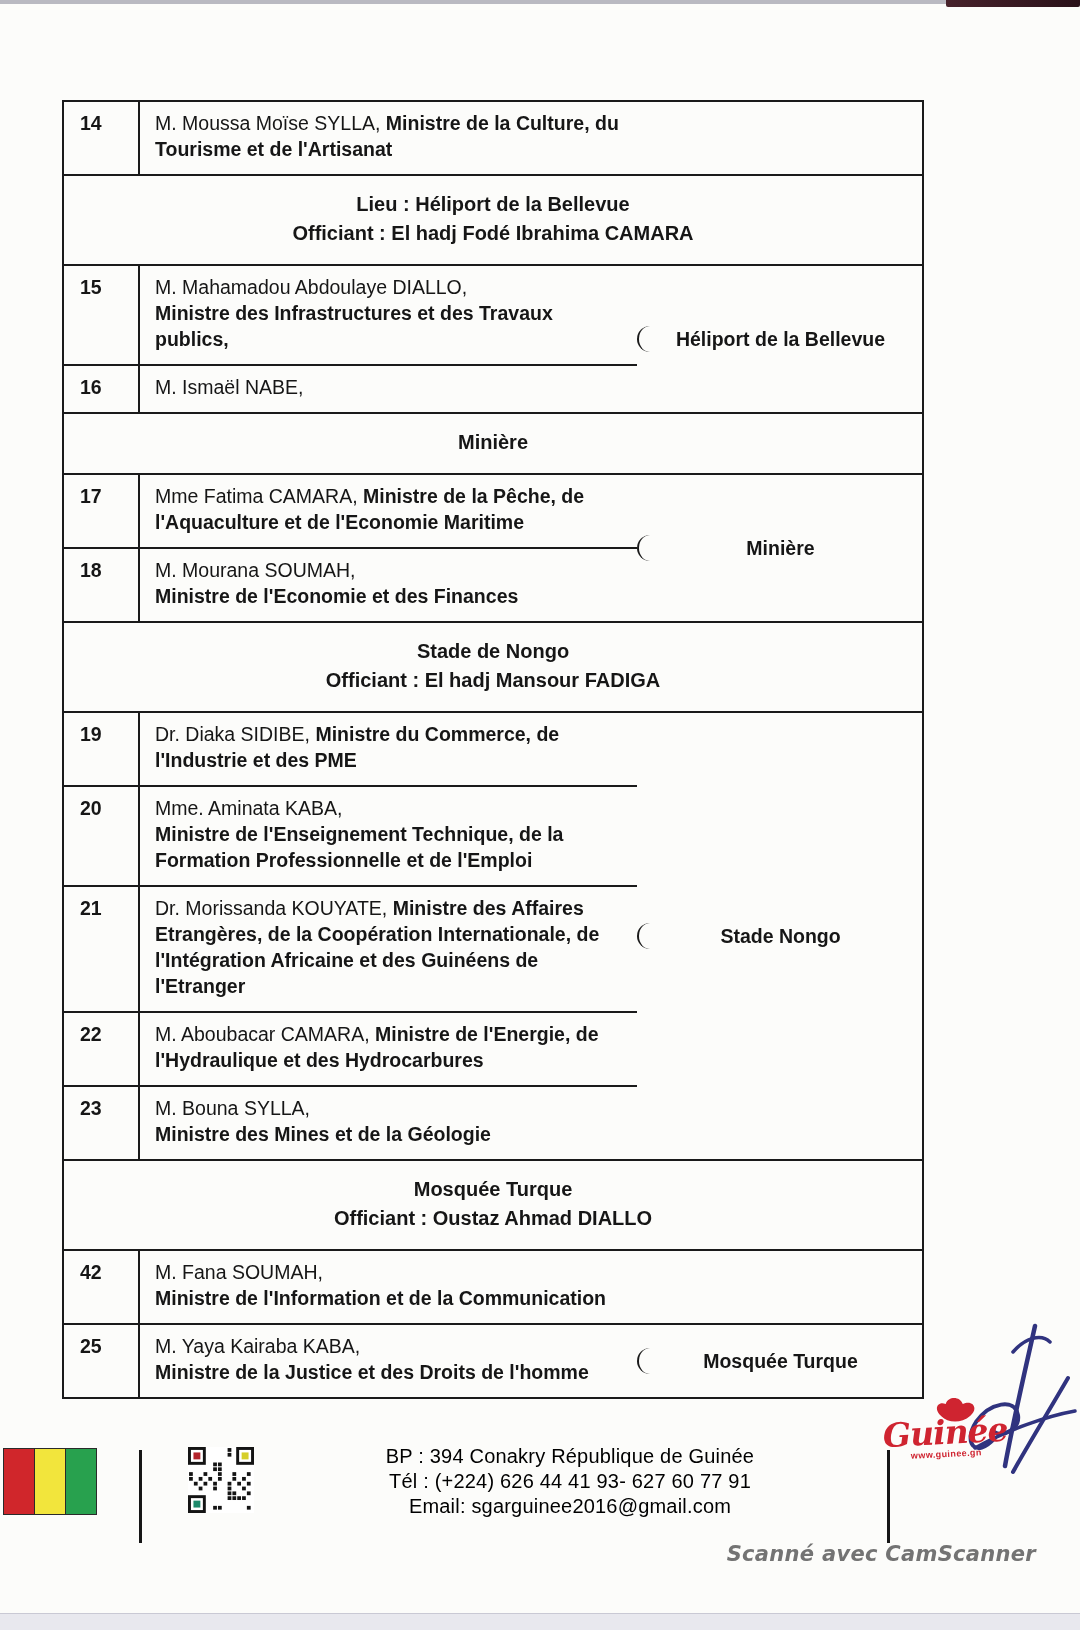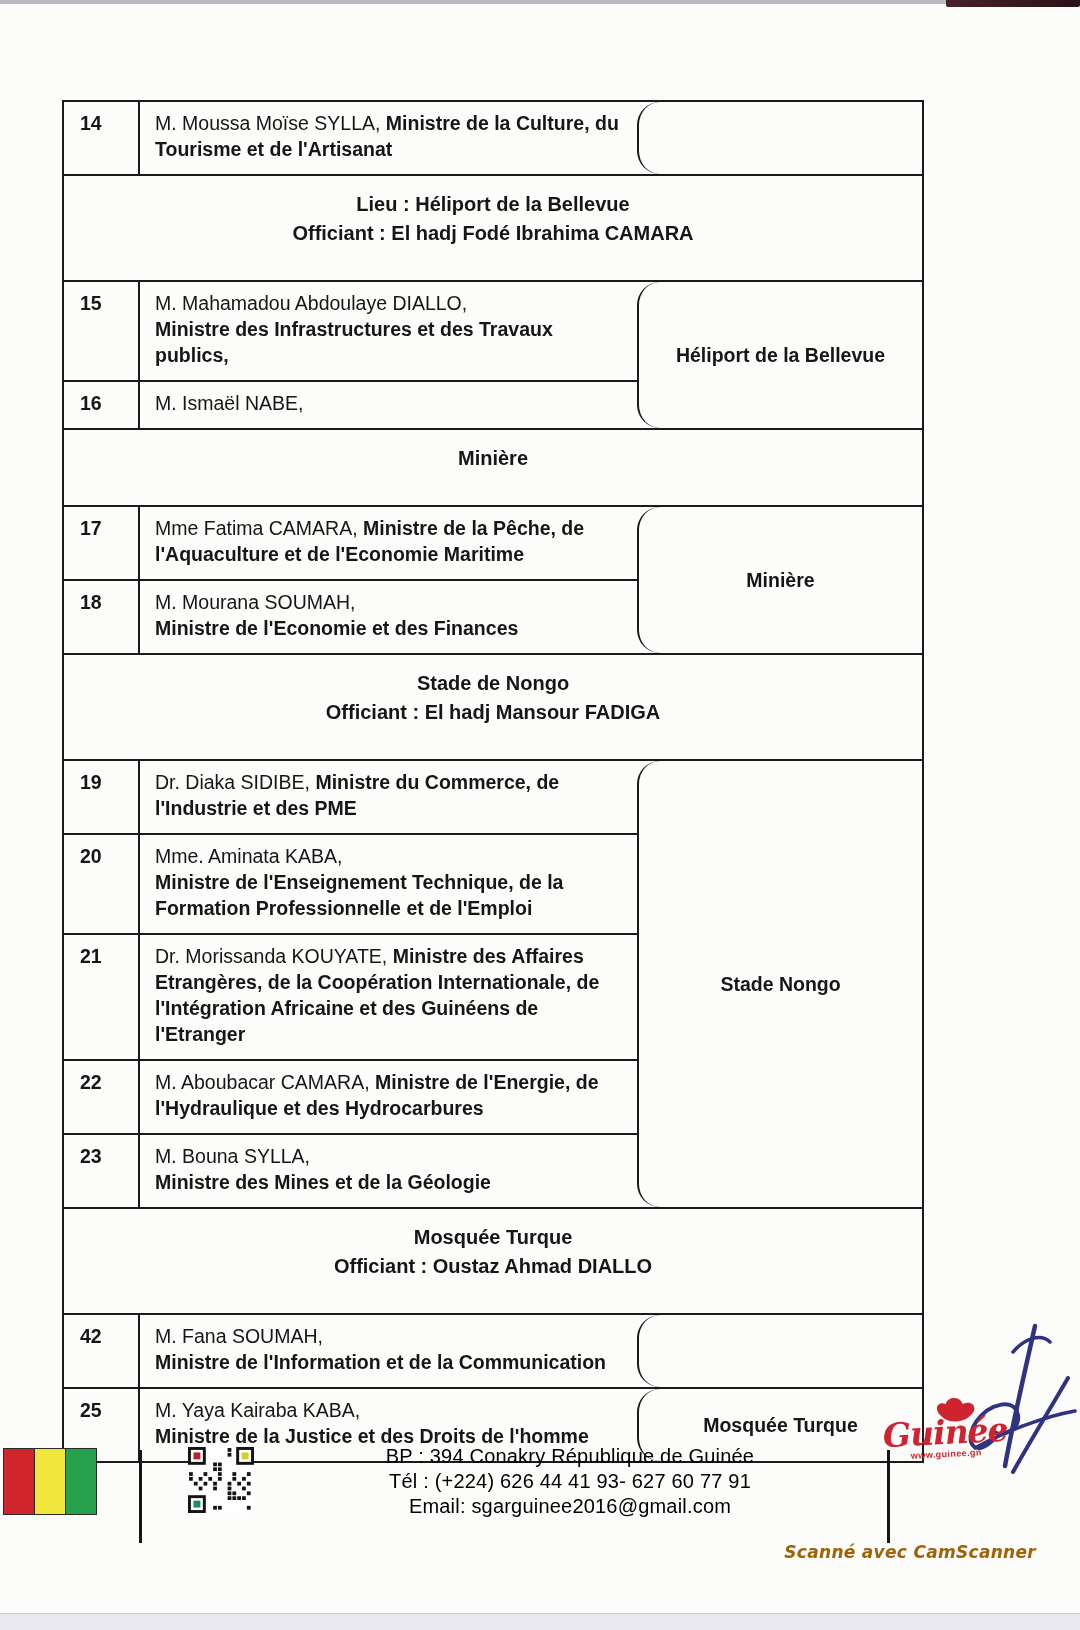--- a/index.html
+++ b/index.html
@@ -14,36 +14,36 @@
   .top-strip-dark{position:absolute;left:946px;top:0;width:134px;height:7px;
     background:linear-gradient(90deg,#47222b,#2a1119);border-radius:0 0 2px 2px;}
   .bottom-strip{position:absolute;left:0;top:1613px;width:1080px;height:17px;
     background:#e8e8ee;border-top:1px solid #c9c9d4;}
 
   
   .table{
     position:absolute;left:62px;top:100px;width:858px;
     border:2.5px solid #1a1a1a;font-size:19.5px;line-height:26px;
   }
-  .section{display:flex;border-top:2.5px solid #1a1a1a;}
+  .section{display:flex;border-top:2.5px solid #1a1a1a;align-items:center;}
   .table > :first-child{border-top:none;}
   .rows-col{flex:1;display:flex;flex-direction:column;min-width:0;}
   .row{display:flex;border-top:2.5px solid #1a1a1a;flex:1;}
   .rows-col .row:first-child{border-top:none;}
   .num-cell{width:52px;padding:8px 6px 12px 16px;font-weight:700;
     border-right:2.5px solid #1a1a1a;flex-shrink:0;}
   .name-cell{flex:1;padding:8px 14px 12px 15px;}
   .name-cell .title{font-weight:700;}
   .name-cell .block{display:block;}
   .loc-cell{width:255px;flex-shrink:0;border-left:2.5px solid #1a1a1a;
     display:flex;align-items:center;justify-content:center;
     font-weight:700;text-align:center;padding:0 14px;border-radius:23px;}
   .section-header{
     border-top:2.5px solid #1a1a1a;text-align:center;font-weight:700;
-    padding:14px 10px 32px;font-size:20px;line-height:29px;
+    padding:14px 10px 16px;font-size:20px;line-height:29px;
   }
 
   
   .flag{position:absolute;left:3px;top:1448px;display:flex;}
   .flag span{width:30px;height:65px;border:1px solid #2a2a2a;margin-right:-1px;}
   .flag .red{background:var(--flag-red,#d0262b);}
   .flag .yellow{background:var(--flag-yellow,#f2e53c);}
   .flag .green{background:var(--flag-green,#28a14e);}
 
   .vline{position:absolute;width:3px;height:93px;background:#161616;top:1450px;}
@@ -65,21 +65,21 @@
   .logo .logo-text{
     font-family:"DejaVu Serif","Liberation Serif",serif;
     font-style:italic;font-weight:700;font-size:33px;line-height:30px;
     color:var(--logo-red,#cf2430);letter-spacing:-1px;
   }
   .logo .logo-url{font-size:9px;font-weight:700;color:var(--logo-red,#cf2430);
     letter-spacing:.4px;margin-top:1px;}
 
   .camscanner{
     position:absolute;right:44px;top:1542px;
-    font-style:italic;font-weight:700;font-size:17px;color:#a16207;
+    font-style:italic;font-weight:700;font-size:21px;color:#737373;
     font-family:"DejaVu Sans","Liberation Sans",sans-serif;letter-spacing:.3px;
   }
 </style>
 </head>
 <body>
 
 <div class="page">
 
   <div class="top-strip"></div>
   <div class="top-strip-dark"></div>

